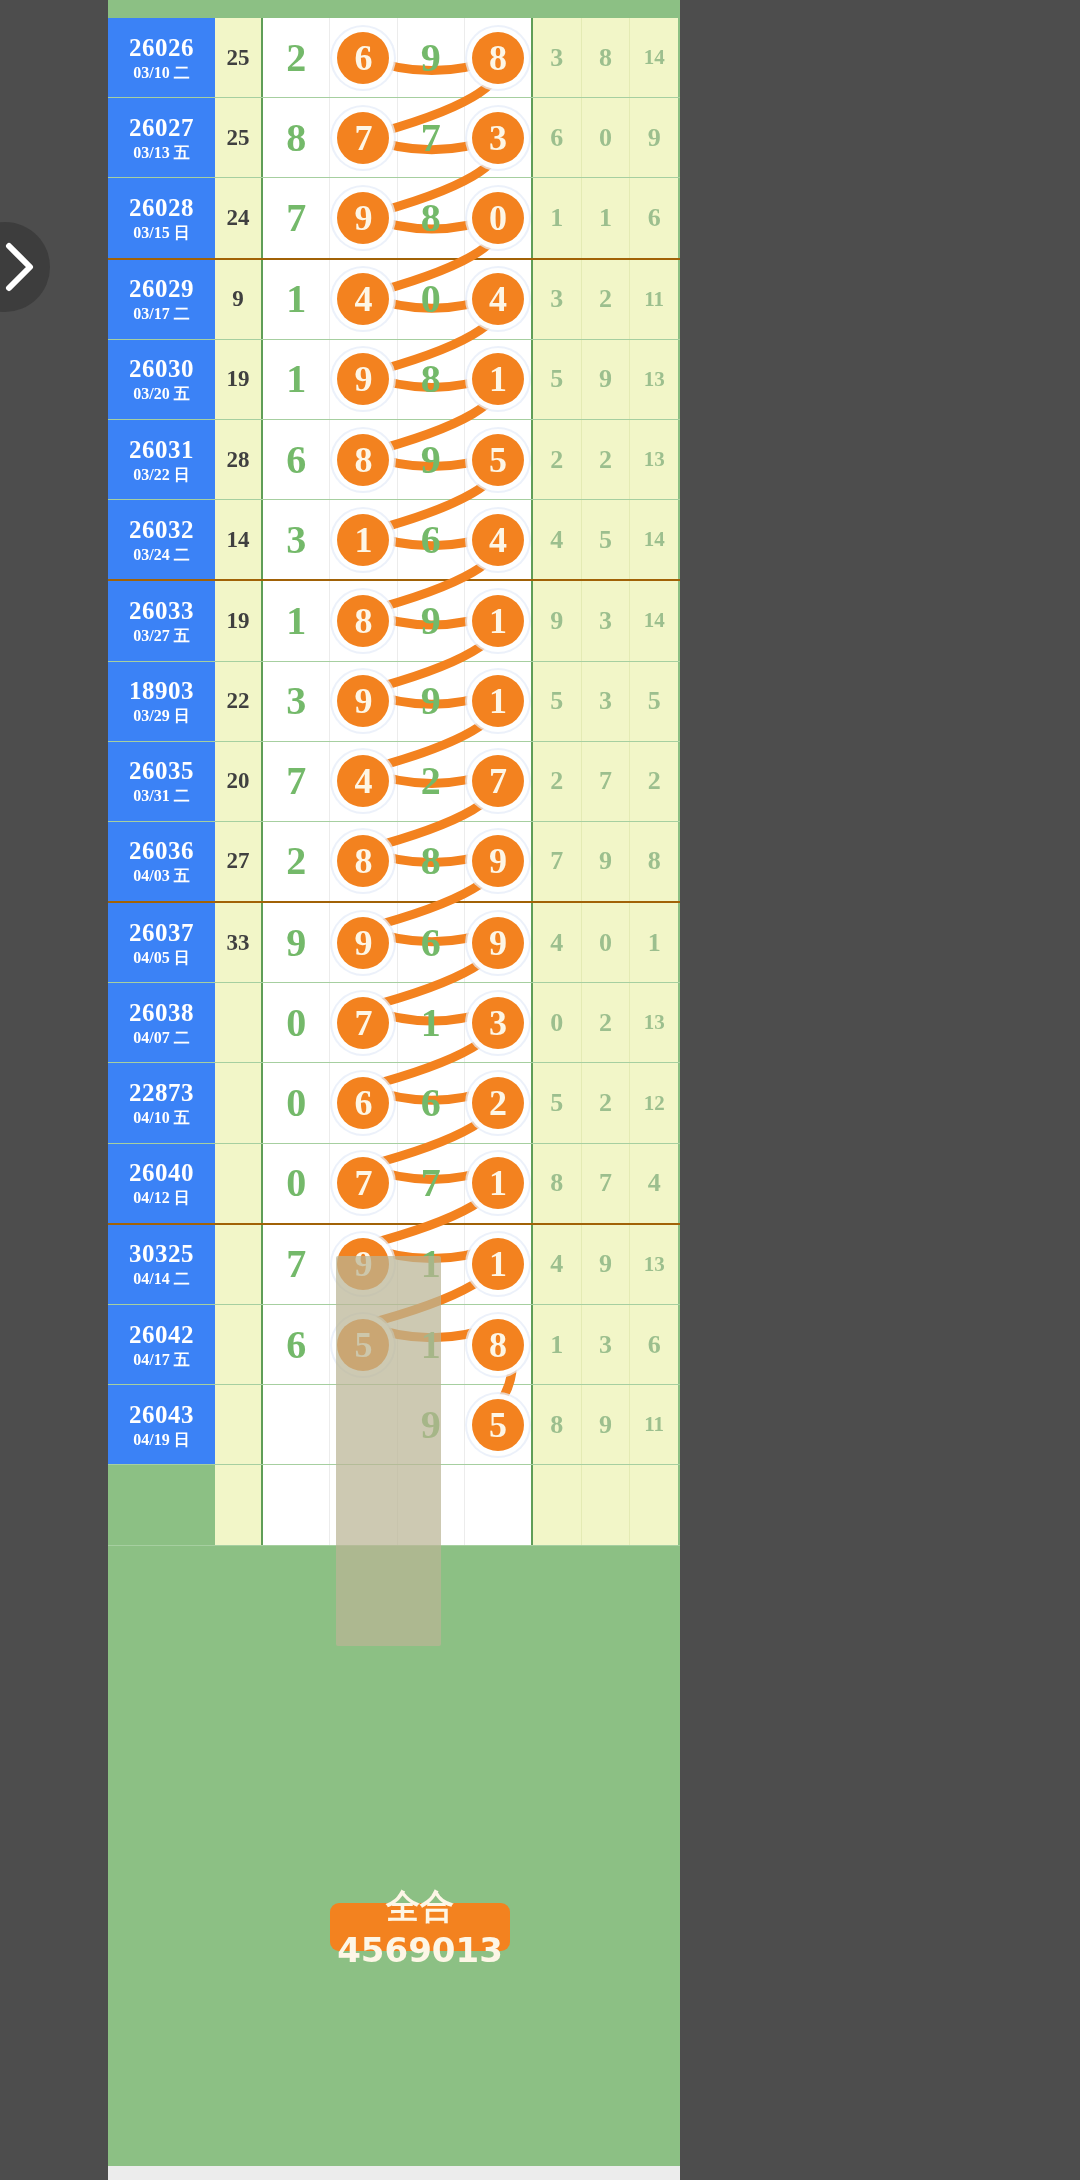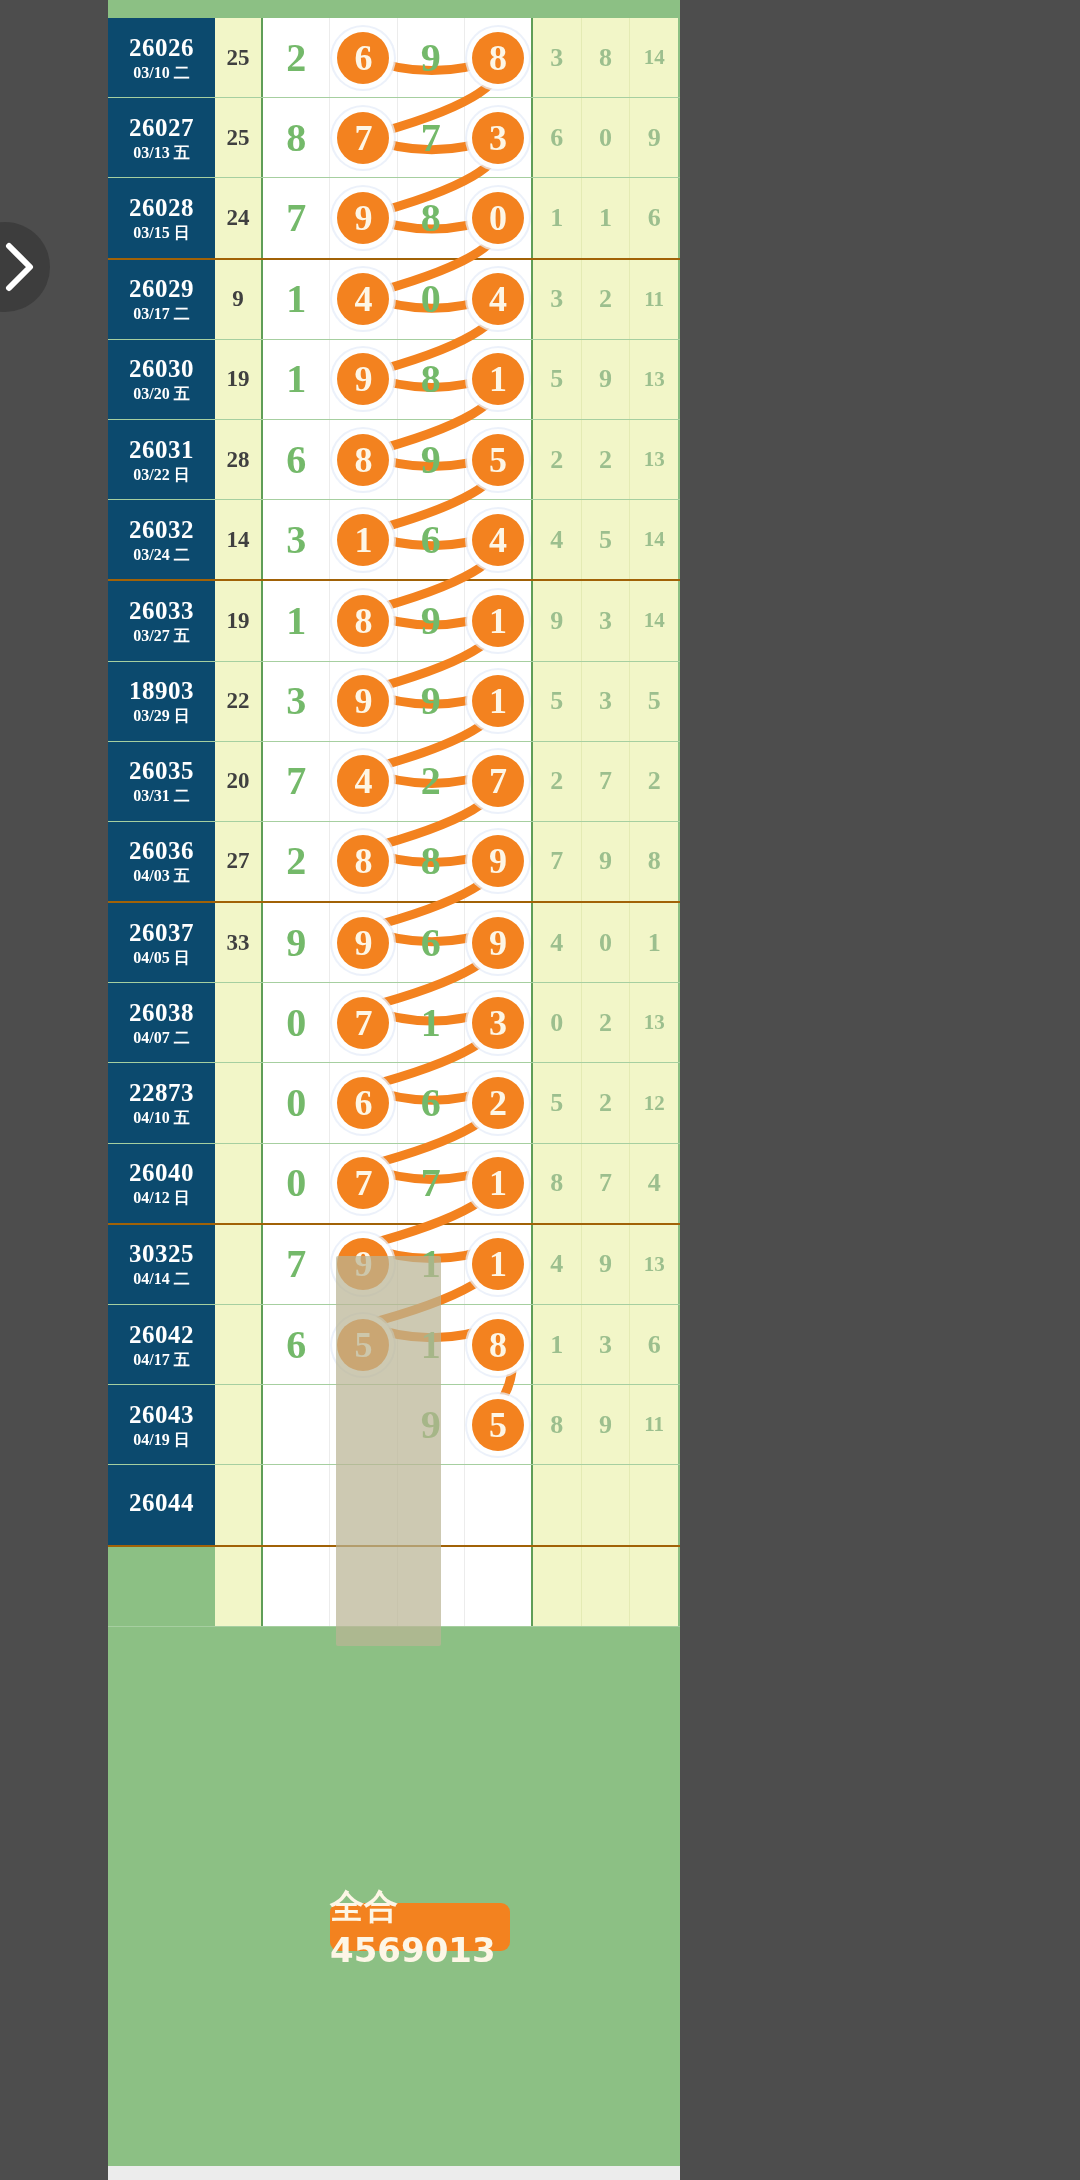--- a/index.html
+++ b/index.html
@@ -27,21 +27,21 @@
   
   .row{
     position:relative;height:79.2px;width:572px;
     display:flex;align-items:stretch;
   }
   .row.group-end{border-bottom:2px solid #a16207;}
   .row.thin-sep{border-bottom:1px solid #a6cfa0;}
 
   
   .c-issue{
-    width:107px;flex:0 0 107px;background:#0c4a6e;
+    width:107px;flex:0 0 107px;background:#3b82f6;
     display:flex;flex-direction:column;align-items:center;justify-content:center;
     color:#ffffff;box-sizing:border-box;
   }
   .issue-no{font-size:25px;font-weight:bold;letter-spacing:.5px;line-height:1;}
   .issue-date{font-size:16px;font-weight:bold;margin-top:5px;line-height:1;}
 
   
   .c-sum{
     width:48px;flex:0 0 48px;background:#f2f6c8;
     display:flex;align-items:center;justify-content:center;
@@ -101,21 +101,21 @@
 
   
   .badge{
     position:absolute;background:#f3821f;color:#fdf6e6;
     border-radius:9px;z-index:8;
     display:flex;align-items:center;justify-content:center;
     font-family:"DejaVu Sans",sans-serif;font-weight:bold;
   }
   #badge-quanhe{
     left:222px;top:1903px;width:180px;height:48px;
-    font-size:34px;letter-spacing:0px;
+    font-size:34px;letter-spacing:0px;text-align:center;
   }
 
   
   #nav-prev{
     position:absolute;left:-40px;top:222px;width:90px;height:90px;
     background:rgba(60,60,60,.92);border-radius:50%;
     z-index:20;display:flex;align-items:center;justify-content:center;
   }
   #nav-prev svg{margin-left:30px;}
 
@@ -596,38 +596,20 @@
             <div class="bcell">
               <div class="ball">5</div>
             </div>
           </div>
           <div class="c-stats">
             <div class="scell">8</div>
             <div class="scell">9</div>
             <div class="scell small">11</div>
           </div>
         </div>
-        <div class="row group-end">
-          <div class="c-issue">
-            <div class="issue-no">26044</div>
-            <div class="issue-date"></div>
-          </div>
-          <div class="c-sum"></div>
-          <div class="c-balls">
-            <div class="bcell"></div>
-            <div class="bcell"></div>
-            <div class="bcell"></div>
-            <div class="bcell"></div>
-          </div>
-          <div class="c-stats">
-            <div class="scell"></div>
-            <div class="scell"></div>
-            <div class="scell"></div>
-          </div>
-        </div>
         <div class="row thin-sep blank">
           <div class="c-issue">
             <div class="issue-no"></div>
             <div class="issue-date"></div>
           </div>
           <div class="c-sum"></div>
           <div class="c-balls">
             <div class="bcell"></div>
             <div class="bcell"></div>
             <div class="bcell"></div>

